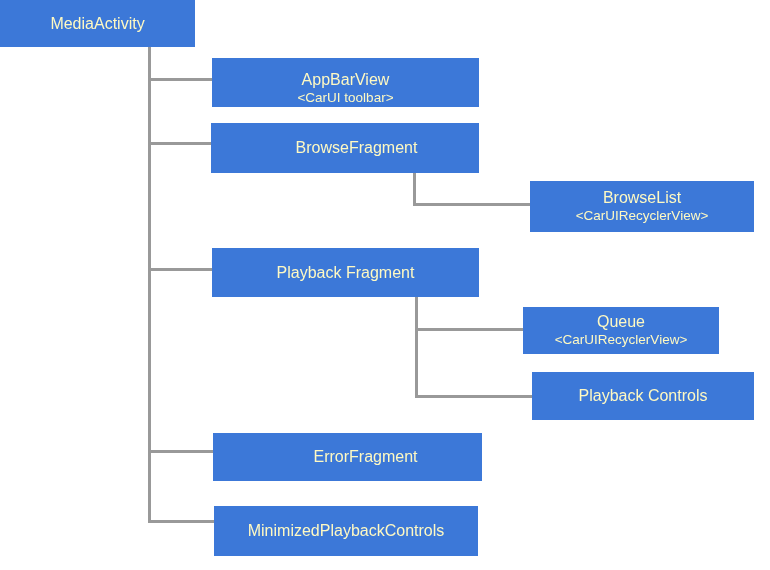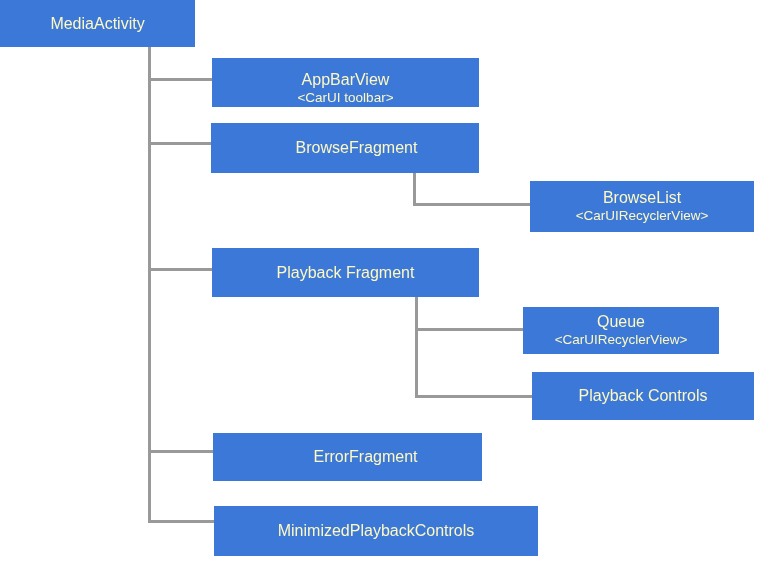--- a/index.html
+++ b/index.html
@@ -88,17 +88,17 @@
   </div>
 
   <div class="node" style="left:532px; top:372px; width:222px; height:48px;">
     <span class="label">Playback Controls</span>
   </div>
 
   <div class="node" style="left:213px; top:433px; width:269px; height:48px;padding-left:36px;">
     <span class="label">ErrorFragment</span>
   </div>
 
-  <div class="node" style="left:214px; top:506px; width:324px; height:50px;">
+  <div class="node" style="left:214px; top:506px; width:264px; height:50px;">
     <span class="label">MinimizedPlaybackControls</span>
   </div>
 
 </div>
 
 </body></html>

